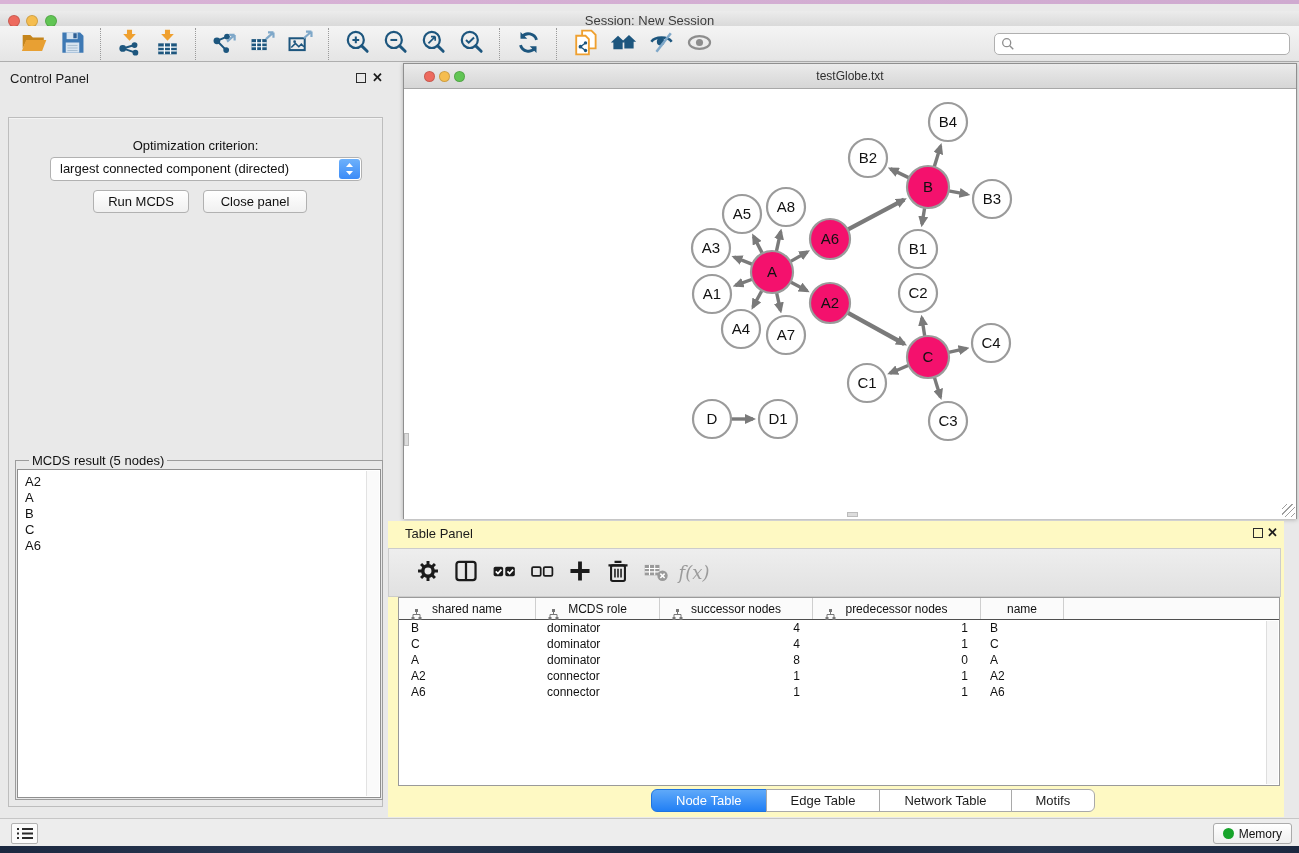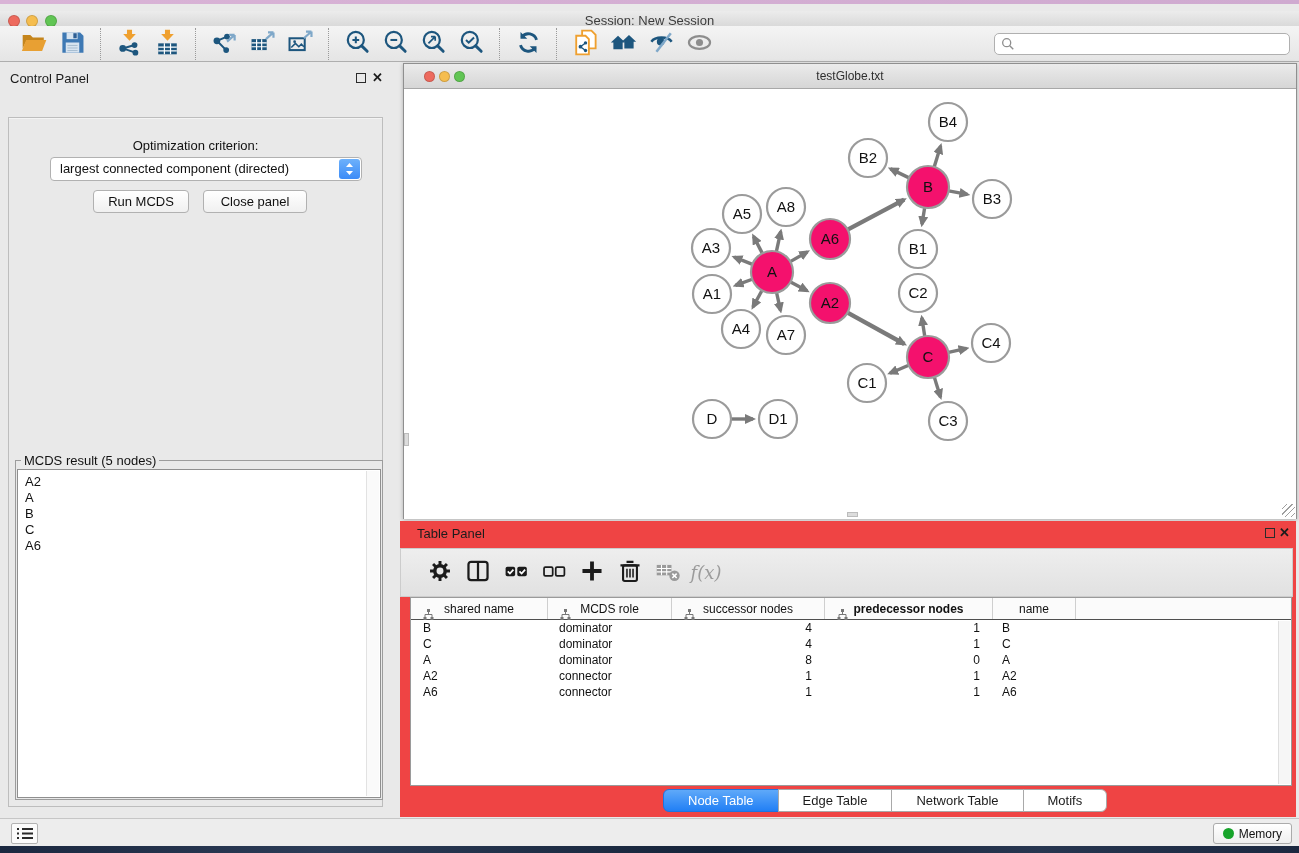--- a/index.html
+++ b/index.html
@@ -55,21 +55,21 @@
   .cp-select .stepper { position:absolute; right:1px; top:1px; width:21px; height:20px; border-radius:3px;
     background:linear-gradient(#6db1fb,#3b8bf7); display:flex; align-items:center; justify-content:center; }
   .cp-btn { position:absolute; height:23px; background:linear-gradient(#ffffff,#f0f0f0);
     border:1px solid #b1b1b1; border-radius:4px; font-size:13px; color:#111;
     font-family:"Liberation Sans",sans-serif; }
   .cp-run { left:84px; top:72px; width:96px; }
   .cp-closepanel { left:194px; top:72px; width:104px; }
 
   .result-fieldset { position:absolute; left:6px; top:335px; width:368px; height:347px;
     border:1px solid #9c9c9c; padding:1px; }
-  .result-fieldset legend { font-size:13px; color:#111; padding:0 3px; margin-left:4px; }
+  .result-fieldset legend { font-size:13px; color:#111; padding:0 3px; margin-left:12px; }
   .result-list { position:relative; width:100%; height:100%; background:#fff; border:1px solid #8f8f8f;
     font-size:13px; padding:4px 0 0 7px; overflow:hidden; }
   .result-item { line-height:16px; color:#111; }
   .result-scroll { position:absolute; right:1px; top:1px; bottom:1px; width:13px;
     background:#fafafa; border-left:1px solid #e2e2e2; }
 
   
   .network-window { position:absolute; left:403px; top:63px; width:894px; height:456px;
     background:#fff; border:1px solid #8f8f8f; box-shadow:0 1px 4px rgba(0,0,0,.25); }
   .nw-titlebar { position:relative; height:25px; background:linear-gradient(#ebebeb,#d6d6d6);
@@ -79,21 +79,21 @@
   .nw-title { text-align:center; line-height:25px; font-size:12px; color:#2e2e2e; }
   .nw-canvas { position:absolute; left:0; top:26px; width:892px; height:429px; background:#fff; }
   .nw-grip { position:absolute; right:1px; bottom:1px; width:13px; height:13px;
     background:repeating-linear-gradient(135deg, transparent 0 3px, #9f9f9f 3px 4px); }
   .nw-handle-left { position:absolute; left:0; top:369px; width:5px; height:13px;
     background:#dcdcdc; border:1px solid #bcbcbc; }
   .nw-handle-bottom { position:absolute; left:443px; bottom:1px; width:11px; height:5px;
     background:#dcdcdc; border:1px solid #bcbcbc; }
 
   
-  .table-panel { position:absolute; left:400px; top:521px; width:896px; height:296px; background:#ef4444; }
+  .table-panel { position:absolute; left:388px; top:521px; width:896px; height:296px; background:#fef9c3; }
   .tp-title { position:absolute; left:17px; top:5px; font-size:13px; color:#1c1c1c; }
   .tp-float { right:21px; top:7px; } .tp-close { right:6px; top:6px; }
   .tp-toolbar { position:absolute; left:0; top:27px; width:893px; height:49px;
     background:linear-gradient(#eeeeee,#e1e1e1); border:1px solid #cccccc;
     display:flex; align-items:center; padding-left:20px; }
   .tp-btn { width:38px; height:34px; display:flex; align-items:center; justify-content:center;
     background:transparent; border:none; }
   .tp-btn svg { width:26px; height:26px; }
   .tp-btn .fx { font-family:"DejaVu Serif", serif; font-style:italic; font-size:18px; color:#9b9b9b; }
 
@@ -526,21 +526,21 @@
             <span style="position: absolute; left: 6px; top: 5px; width: 11px; height: 11px;">
               <svg viewBox="0 0 11 11" width="11" height="11">
                 <rect x="4" y="0" width="3" height="3" fill="#777"></rect>
                 <path d="M5.5 3v2.5M2 5.5h7M2 5.5V8M9 5.5V8" stroke="#777" stroke-width="1"></path>
                 <rect x="0.5" y="8" width="3" height="3" fill="#777"></rect>
                 <rect x="7.5" y="8" width="3" height="3" fill="#777"></rect>
               </svg>
             </span>
             <span>successor nodes</span>
           </div>
-          <div class="tp-th" style="width: 168px; font-weight: bold;">
+          <div class="tp-th" style="width: 168px;">
             <span style="position: absolute; left: 6px; top: 5px; width: 11px; height: 11px;">
               <svg viewBox="0 0 11 11" width="11" height="11">
                 <rect x="4" y="0" width="3" height="3" fill="#777"></rect>
                 <path d="M5.5 3v2.5M2 5.5h7M2 5.5V8M9 5.5V8" stroke="#777" stroke-width="1"></path>
                 <rect x="0.5" y="8" width="3" height="3" fill="#777"></rect>
                 <rect x="7.5" y="8" width="3" height="3" fill="#777"></rect>
               </svg>
             </span>
             <span>predecessor nodes</span>
           </div>

